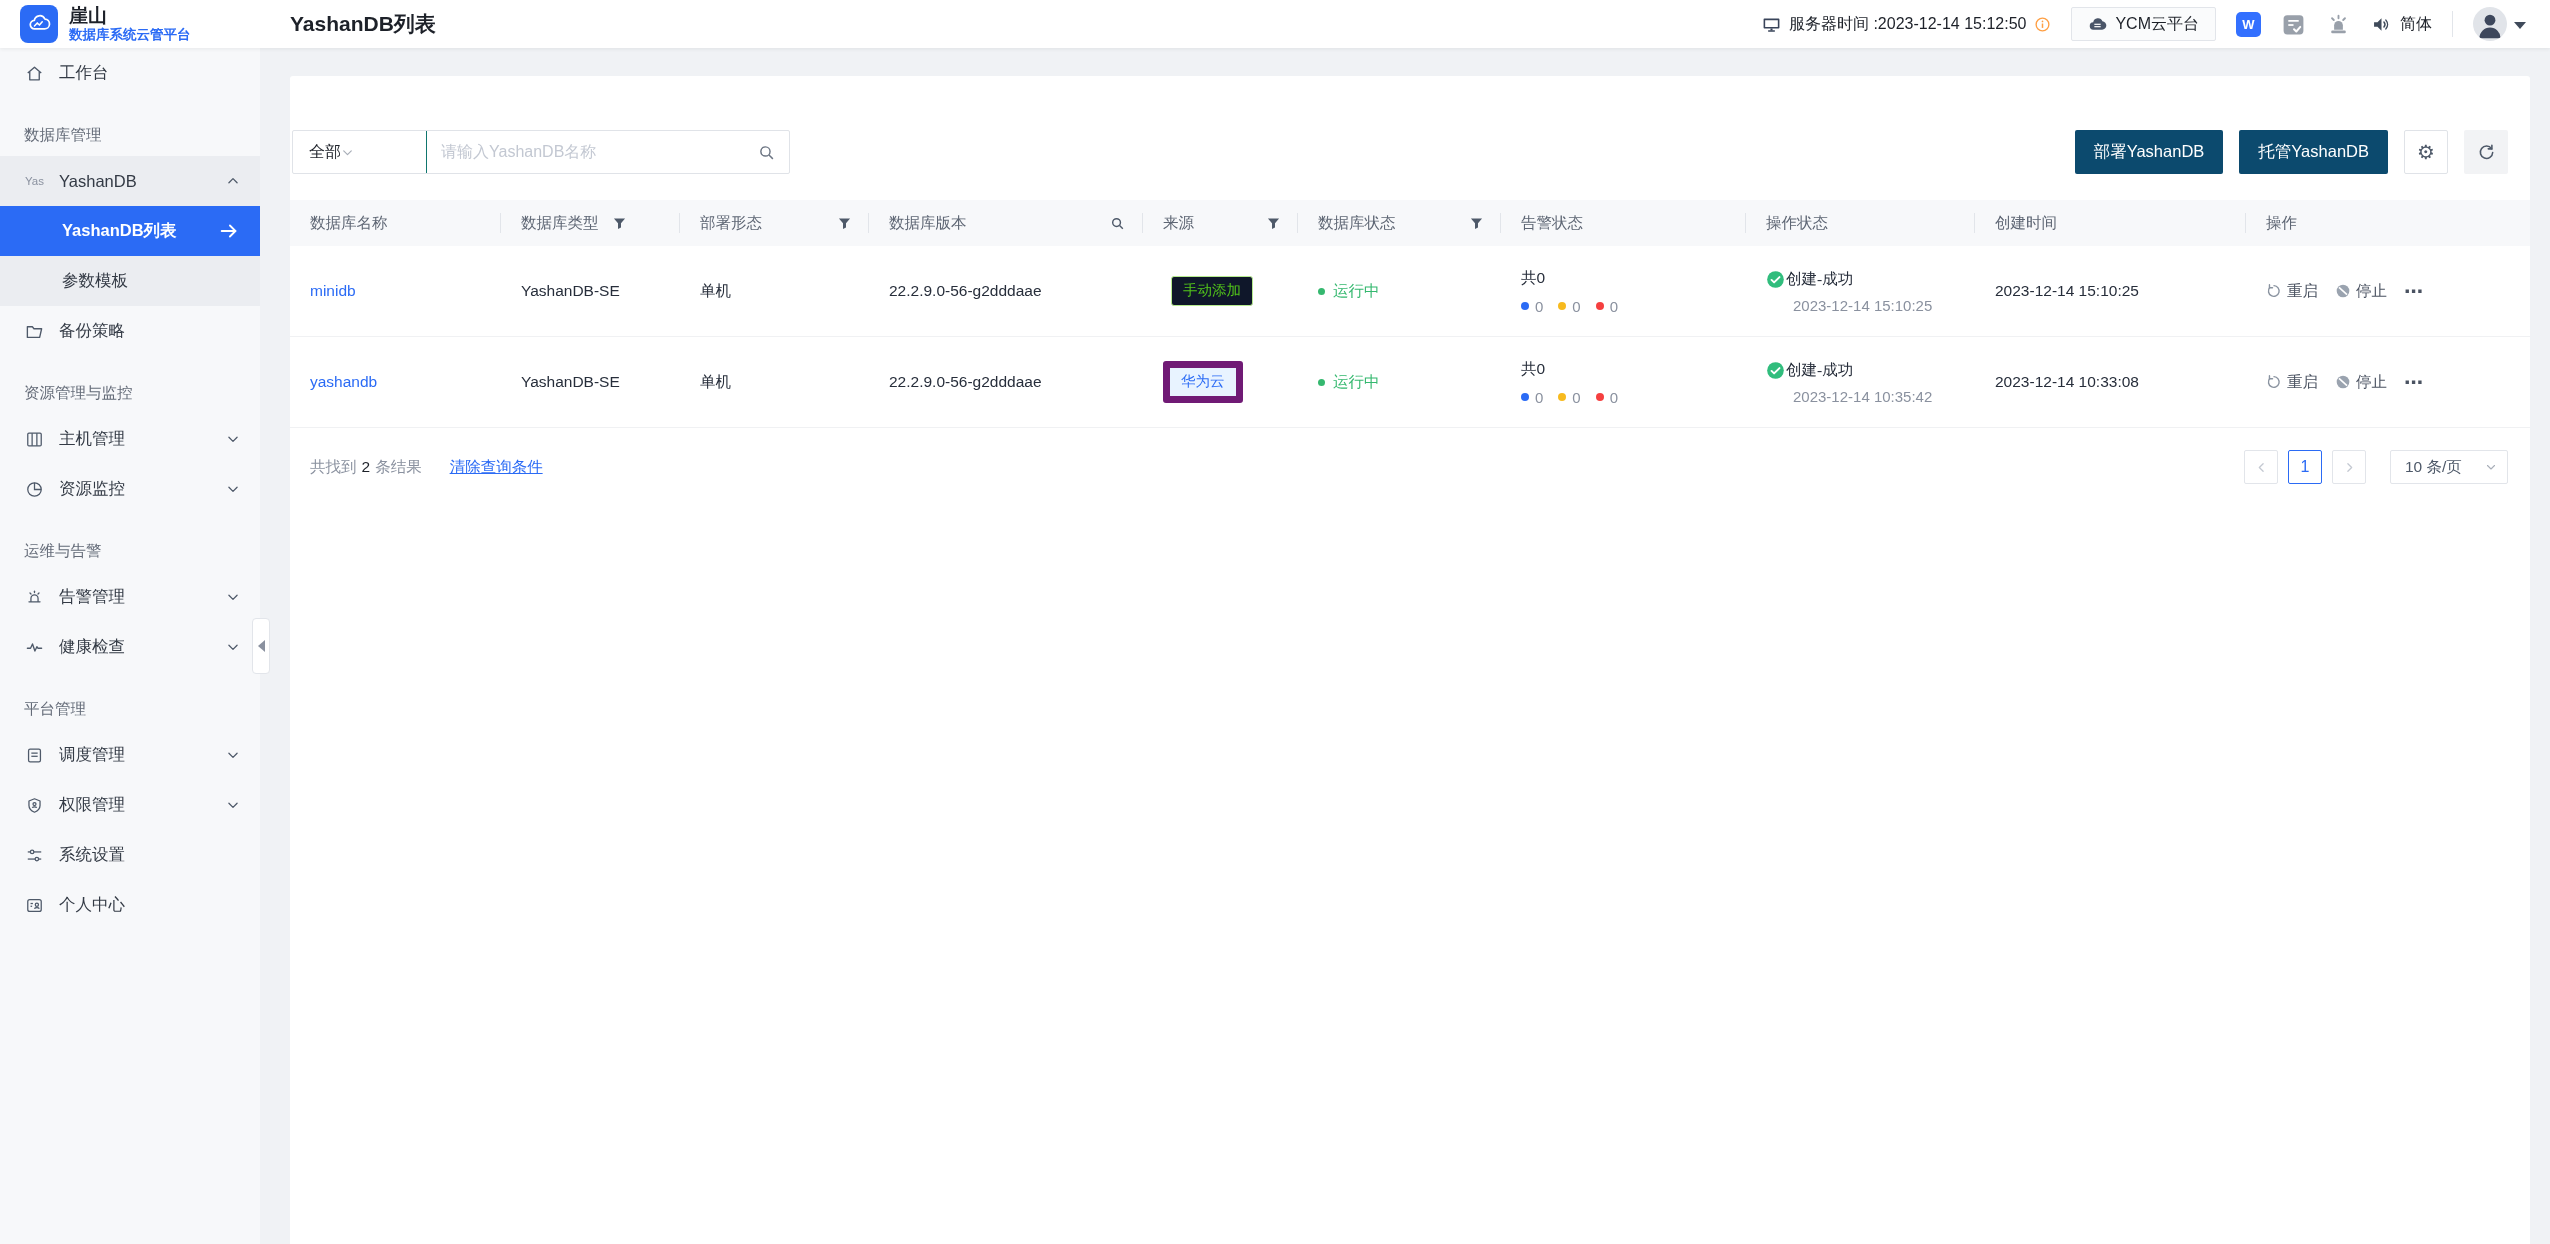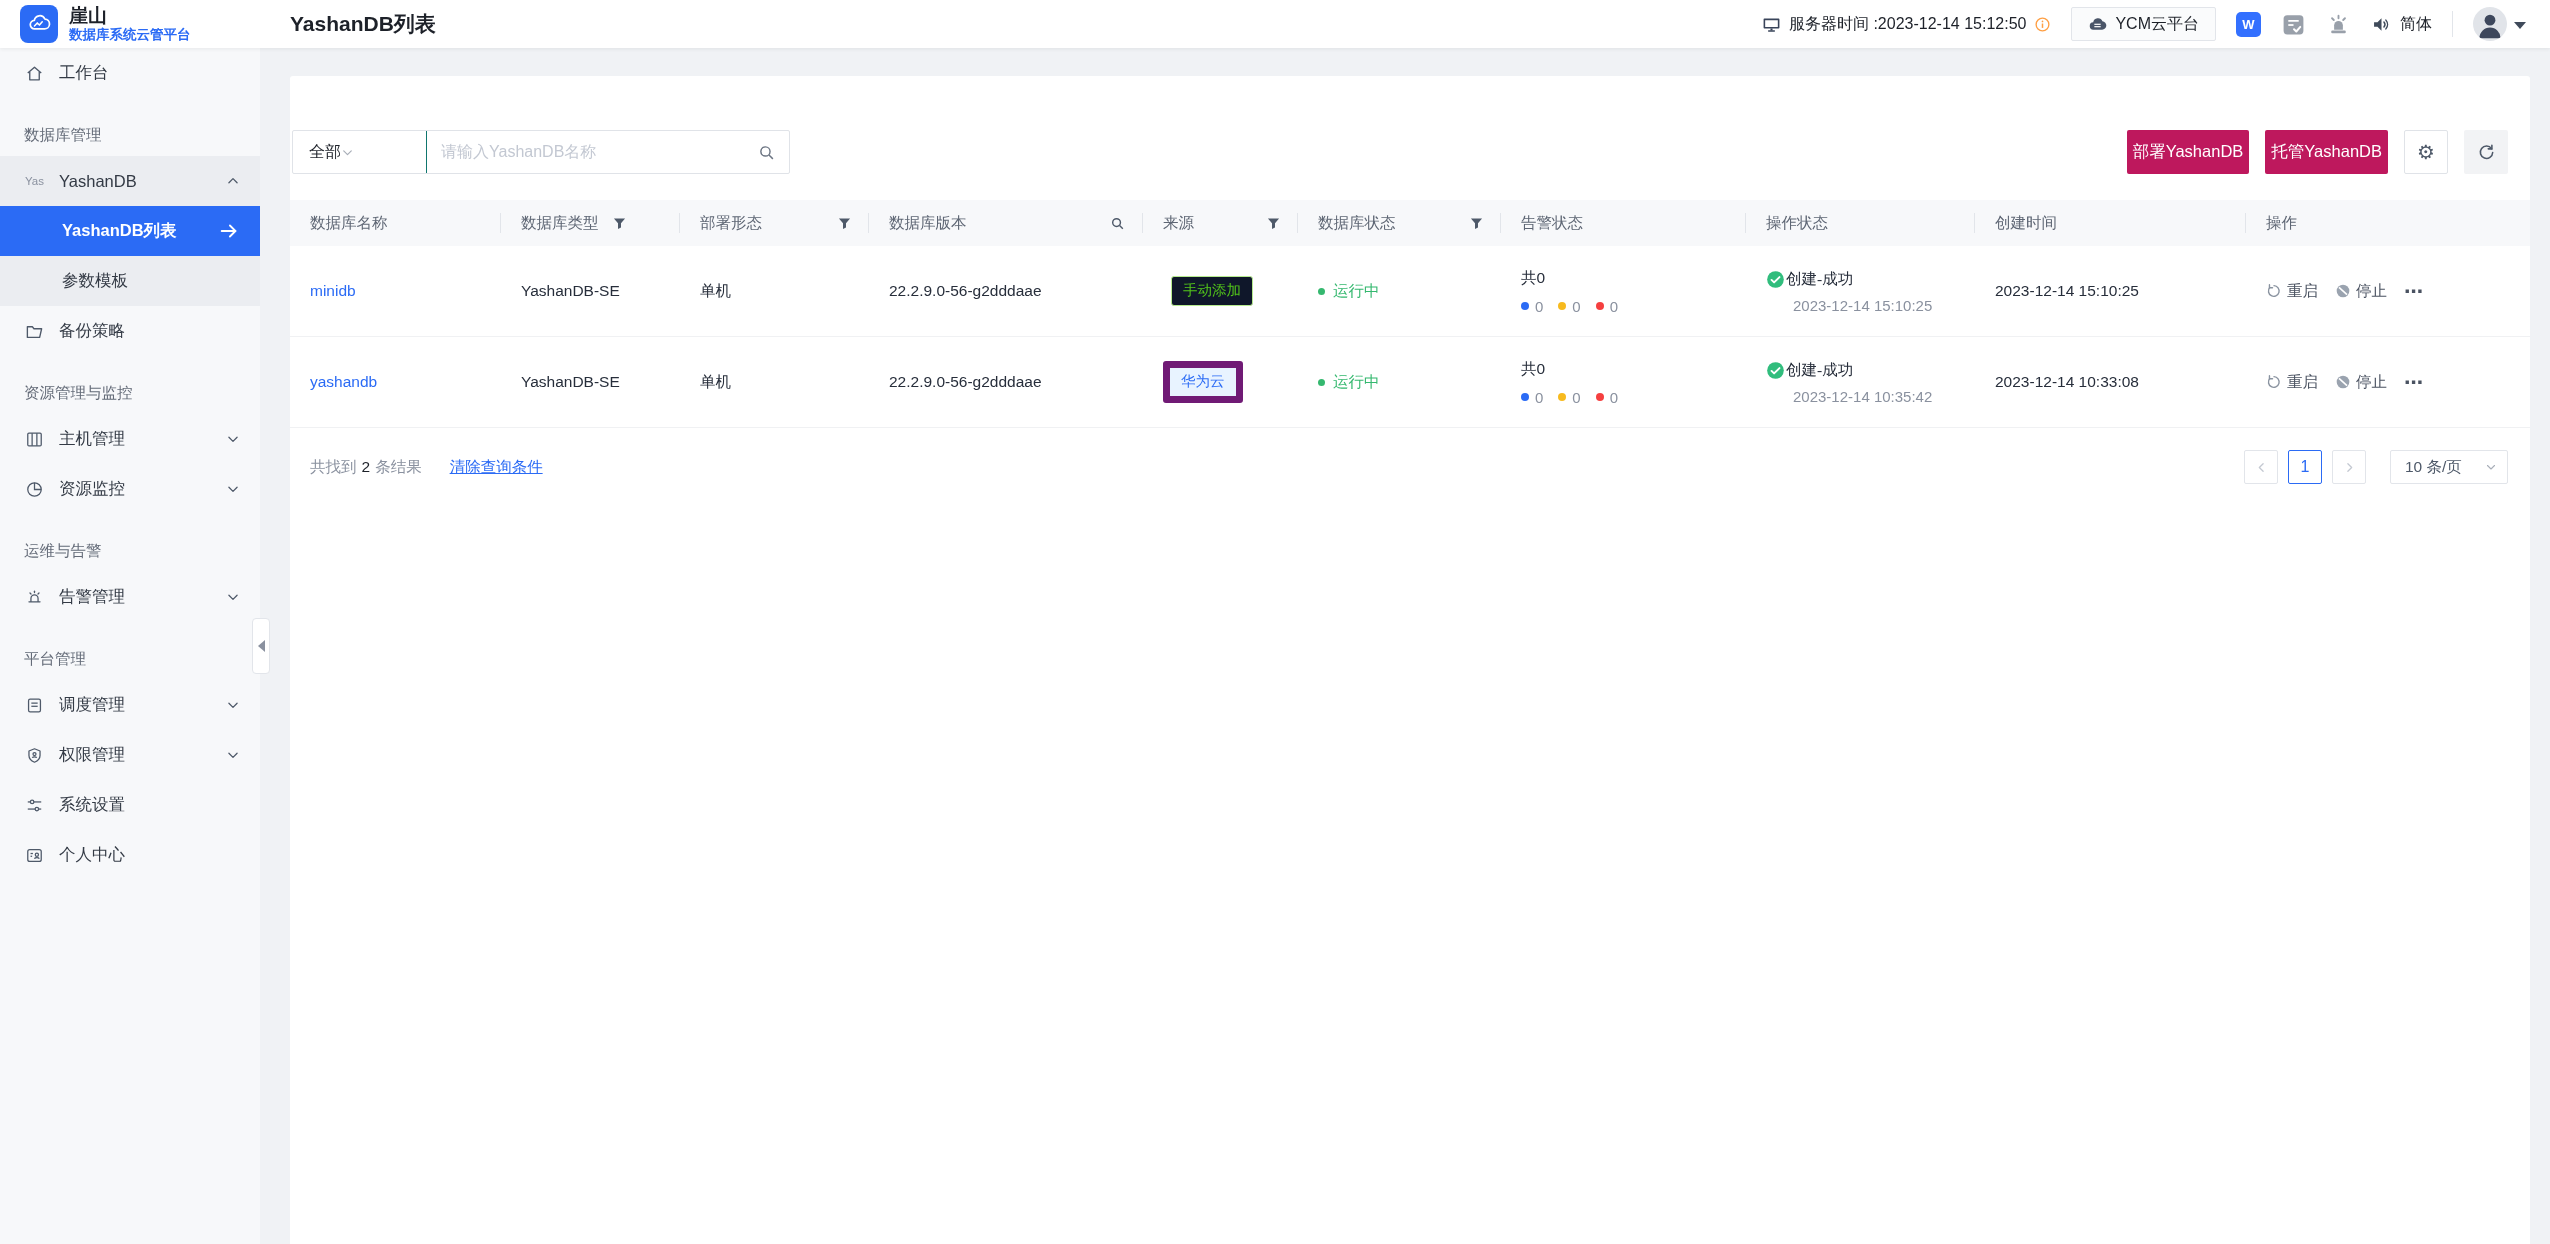--- a/index.html
+++ b/index.html
@@ -45,21 +45,21 @@
   .card { background: #fff; height: 100%; border-radius: 3px 3px 0 0; padding: 54px 0 0 0; }
 
   
   .toolbar { display: flex; align-items: center; padding: 0 22px 0 2px; }
   .search-group { display: flex; align-items: center; width: 498px; height: 44px; border: 1px solid #e0e3e8; border-radius: 2px; background: #fff; }
   .filter-select { width: 134px; height: 100%; display: flex; align-items: center; padding: 0 12px 0 16px; border-right: 1px solid #0f766e; font-size: 16px; color: #1d2129; cursor: pointer; }
   .search-input { flex: 1; height: 100%; border: none; outline: none; font-size: 16px; padding: 0 8px 0 14px; color: #1d2129; background: transparent; min-width: 0; }
   .search-input::placeholder { color: #c3c8d2; }
   .search-ico-btn { padding: 0 14px 0 4px; display: flex; align-items: center; color: #6b7482; cursor: pointer; }
   .toolbar-right { margin-left: auto; display: flex; align-items: center; gap: 16px; }
-  .btn-primary { height: 44px; padding: 0 6px; background: #be185d; color: #fff; border: none; border-radius: 2px; font-size: 16.5px; font-family: inherit; cursor: pointer; }
+  .btn-primary { height: 44px; padding: 0 19px; background: #0c4a6e; color: #fff; border: none; border-radius: 2px; font-size: 16.5px; font-family: inherit; cursor: pointer; }
   .btn-square { width: 44px; height: 44px; display: flex; align-items: center; justify-content: center; border-radius: 2px; cursor: pointer; color: #4e5969; }
   .btn-gear { background: #fff; border: 1px solid #e0e3e8; font-size: 20px; }
   .btn-refresh { background: #f2f3f5; border: none; }
 
   
   .grid-cols { display: grid; grid-template-columns: 211px 179px 189px 274px 155px 203px 245px 229px 271px minmax(0,1fr); }
   .thead { margin-top: 26px; background: #f7f8fa; height: 46px; align-items: center; color: #5e6674; font-size: 15.5px; }
   .th { display: flex; align-items: center; height: 100%; padding: 0 18px 0 20px; position: relative; }
   .th::after { content: ""; position: absolute; right: 0; top: 13px; width: 1px; height: 20px; background: #e2e5ea; }
   .th:last-child::after { display: none; }
@@ -292,20 +292,33 @@
           </svg>
         </span>
         <span>告警管理</span>
         <span class="chev">
           <svg width="14" height="14" viewBox="0 0 24 24" fill="none" stroke="currentColor" stroke-width="2.2" stroke-linecap="round" stroke-linejoin="round">
               <polyline points="5 9 12 16 19 9"></polyline>
             </svg>
         </span>
       </div>
 
+      <div class="s-item">
+        <span class="s-ico">
+          <svg width="19" height="19" viewBox="0 0 24 24" fill="none" stroke="currentColor" stroke-width="1.7" stroke-linecap="round" stroke-linejoin="round">
+            <polyline points="3 13 7 13 9.5 7.5 12.5 16.5 15 11 16.5 13 21 13"></polyline>
+          </svg>
+        </span>
+        <span>健康检查</span>
+        <span class="chev">
+          <svg width="14" height="14" viewBox="0 0 24 24" fill="none" stroke="currentColor" stroke-width="2.2" stroke-linecap="round" stroke-linejoin="round">
+              <polyline points="5 9 12 16 19 9"></polyline>
+            </svg>
+        </span>
+      </div>
 
       <div class="s-section">平台管理</div>
 
       <div class="s-item">
         <span class="s-ico">
           <svg width="19" height="19" viewBox="0 0 24 24" fill="none" stroke="currentColor" stroke-width="1.6">
             <rect x="4.5" y="4" width="15" height="16" rx="2"></rect>
               <line x1="8" y1="9" x2="16" y2="9"></line>
               <line x1="8" y1="13" x2="16" y2="13"></line>
           </svg>

